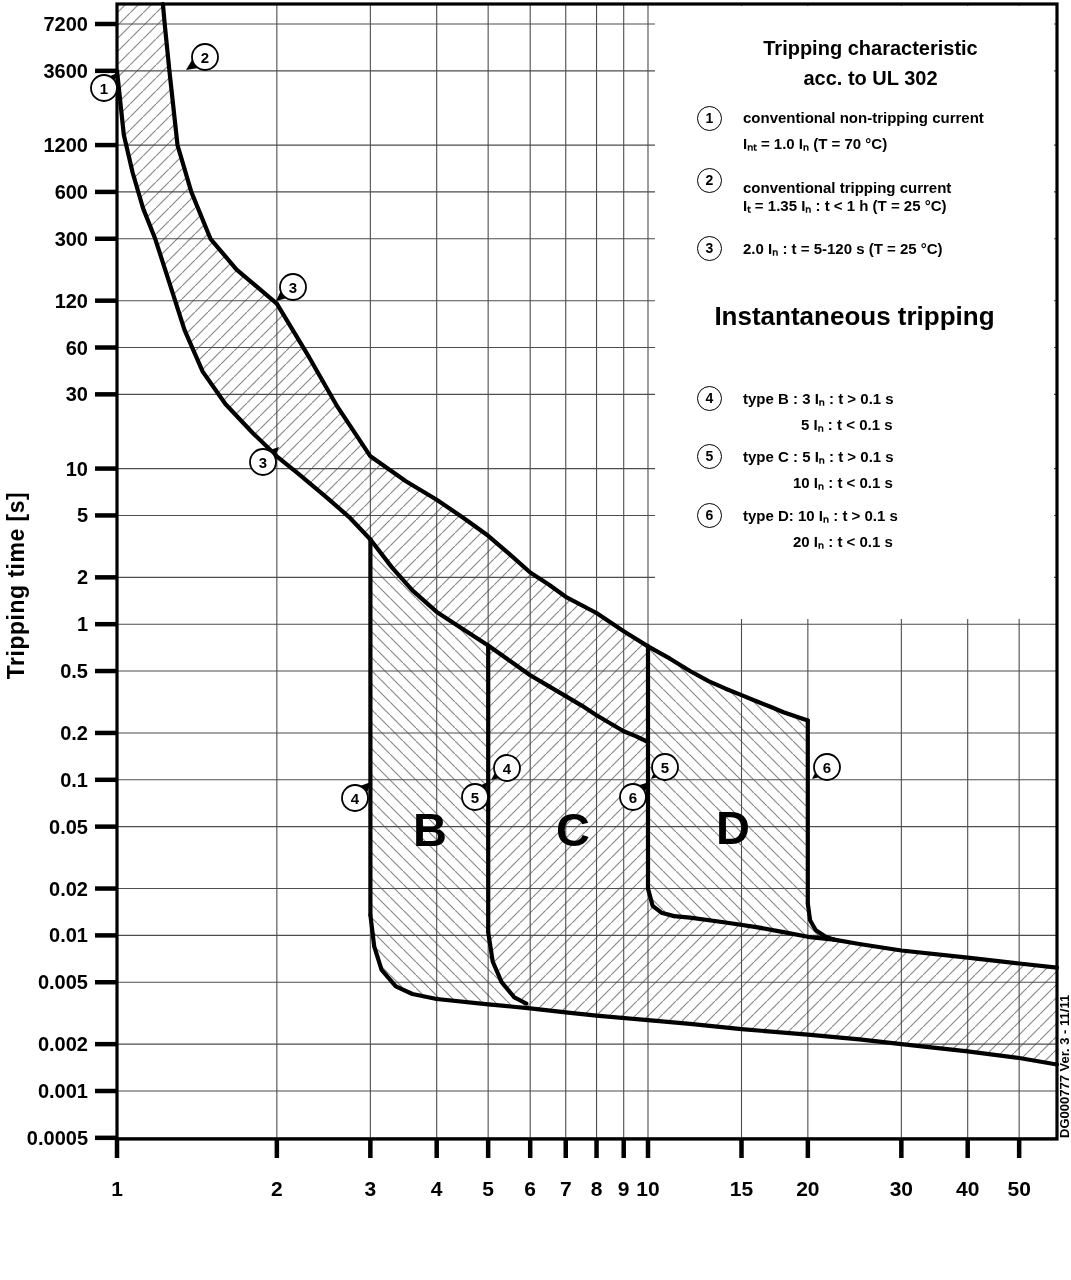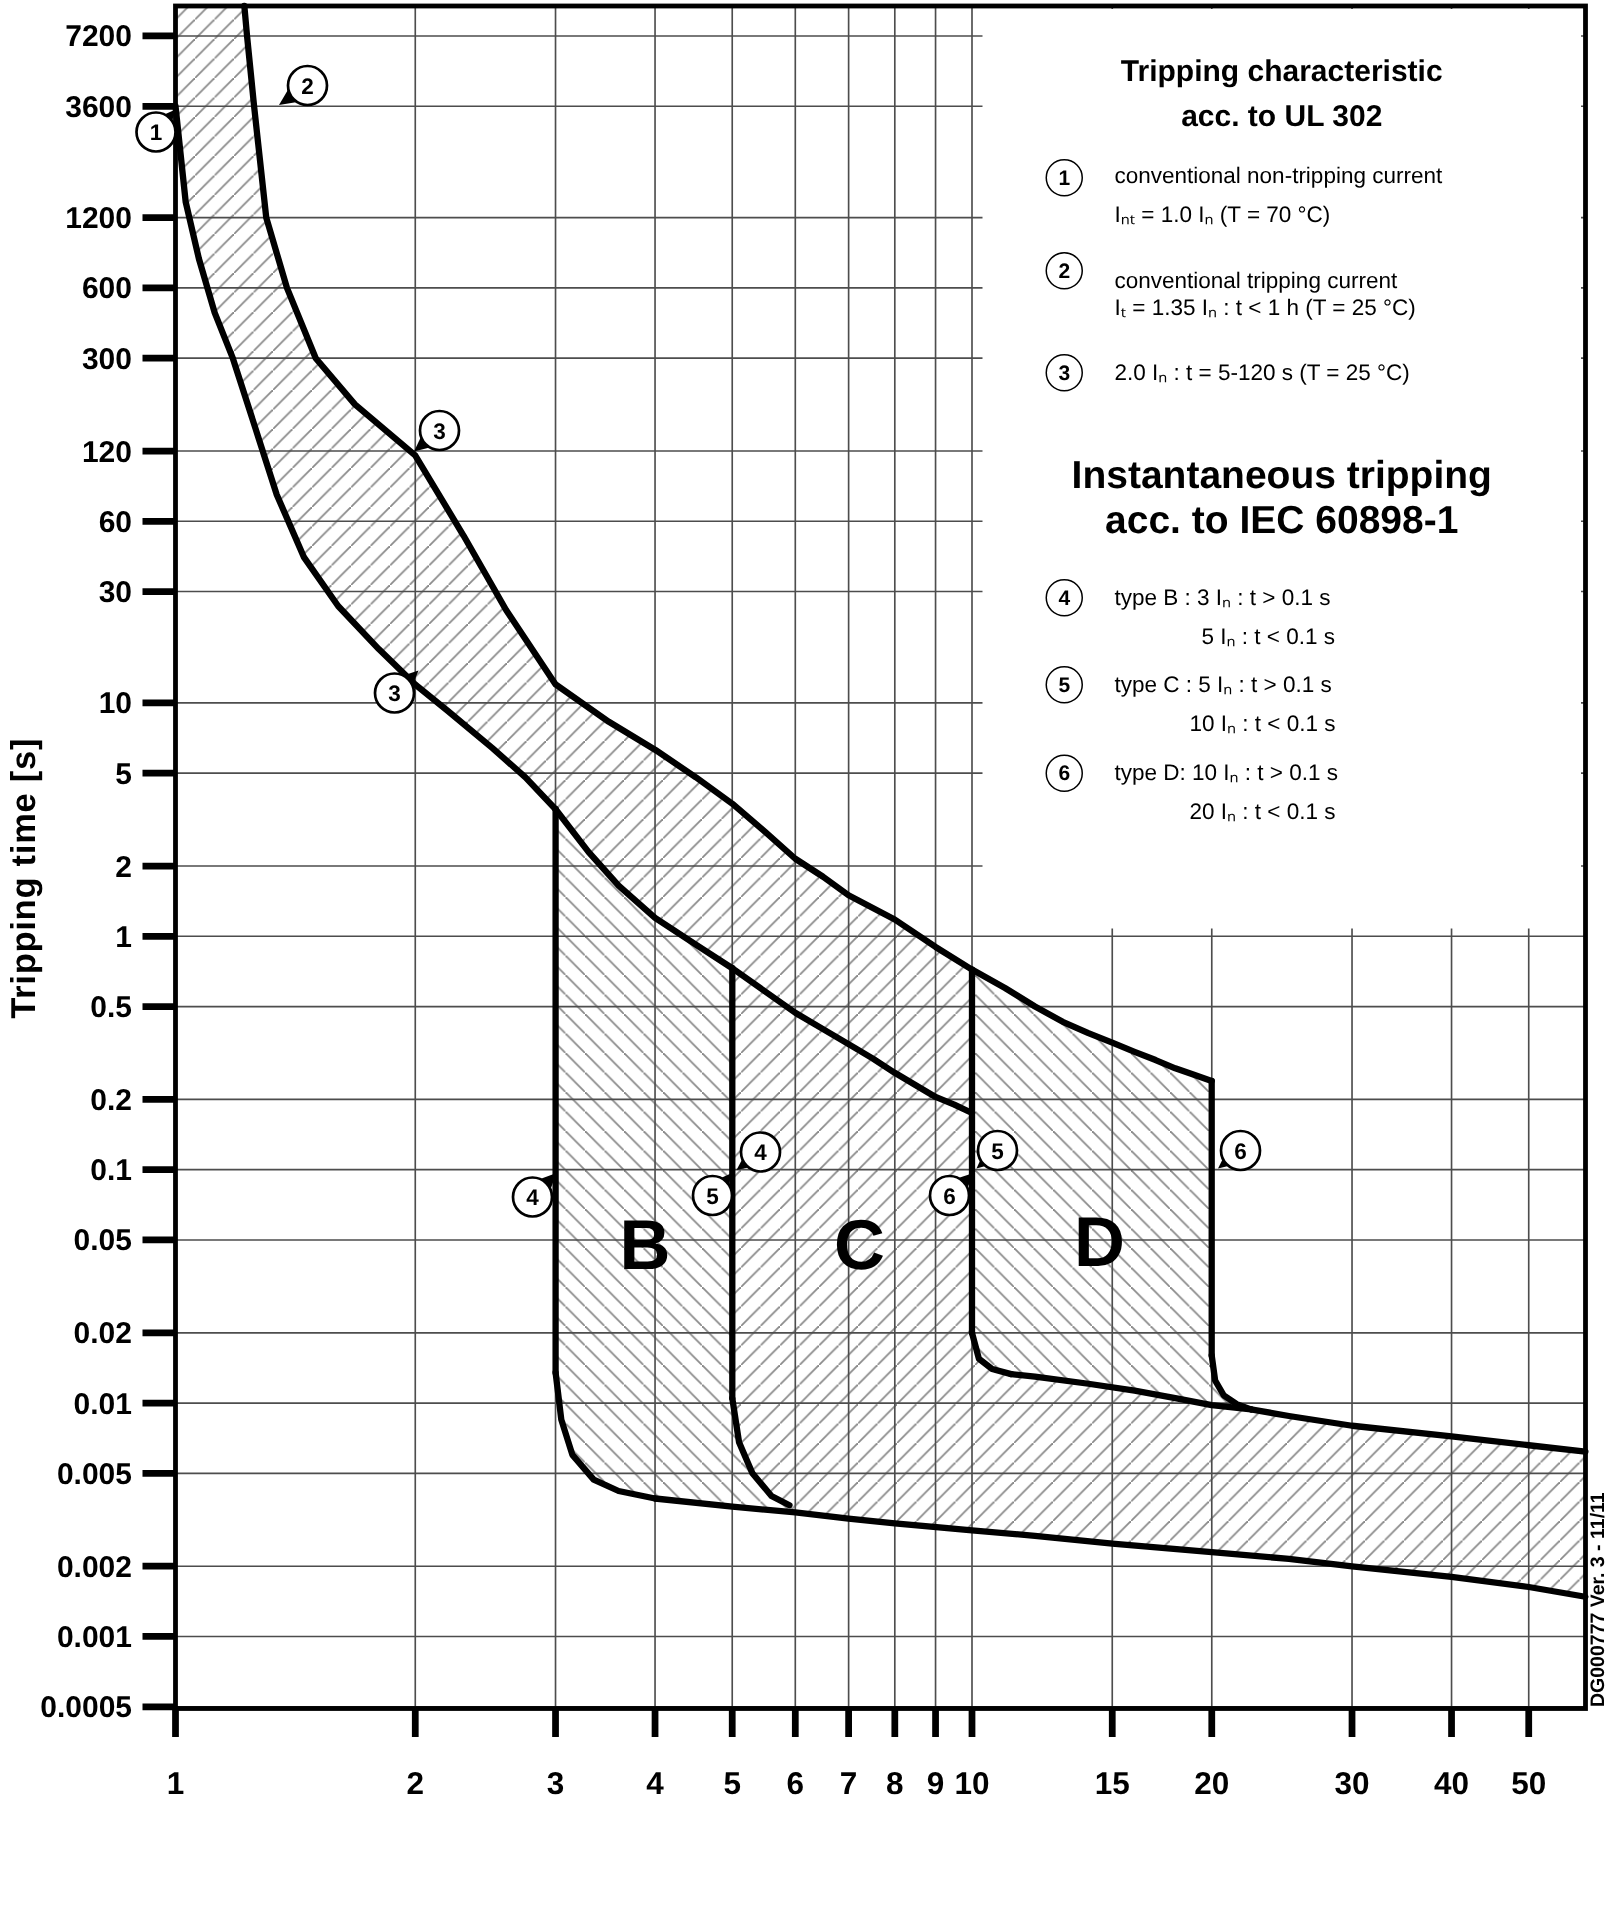--- a/index.html
+++ b/index.html
@@ -4,27 +4,27 @@
 <style>
   html,body{margin:0;padding:0;background:#fff;}
   #stage{position:relative;width:1071px;height:1280px;background:#fff;overflow:hidden;
          font-family:"Liberation Sans",sans-serif;color:#000;}
   #chart-svg{position:absolute;left:0;top:0;}
   .ytitle{position:absolute;left:-104px;top:572px;width:240px;text-align:center;
           transform:rotate(-90deg);font-size:23px;font-weight:bold;letter-spacing:.5px;}
   .xtitle{position:absolute;left:487px;top:1238px;width:200px;text-align:center;
           font-size:25px;font-weight:bold;margin-top:34px;}
   .legend{position:absolute;left:655px;top:7px;width:399px;height:612px;background:#fff;}
-  .lg-title{position:absolute;left:0;top:26px;width:100%;text-align:center;
+  .lg-title{position:absolute;left:16px;top:26px;width:100%;text-align:center;
             font-size:20px;font-weight:bold;line-height:30px;}
   .lg-sect{position:absolute;left:0;top:294px;width:100%;text-align:center;
            font-size:26px;font-weight:bold;line-height:30px;}
   .lg-circle{position:absolute;left:42px;width:23px;height:23px;border:1.6px solid #000;
              border-radius:50%;text-align:center;line-height:23px;font-size:14px;font-weight:bold;}
-  .lg-line{position:absolute;font-size:15px;font-weight:normal;white-space:nowrap;line-height:20px;}
+  .lg-line{position:absolute;font-size:15px;font-weight:bold;white-space:nowrap;line-height:20px;}
 </style>
 </head>
 <body>
 
 <div id="stage">
 
   <svg id="chart-svg" width="1071" height="1280" viewBox="0 0 1071 1280">
       <defs>
         <pattern id="hfwd" width="13" height="13" patternUnits="userSpaceOnUse">
           <path d="M-3,16 L16,-3" stroke="#8a8a8a" stroke-width="1.2"></path>
@@ -231,21 +231,20 @@
 
     <div class="lg-circle" style="top:161px">2</div>
     <div class="lg-line" style="left:88px;top:171px">conventional tripping current</div>
     <div class="lg-line" style="left:88px;top:189px">Iₜ = 1.35 Iₙ :  t &lt; 1 h (T = 25 °C)</div>
 
     <div class="lg-circle" style="top:229px">3</div>
     <div class="lg-line" style="left:88px;top:232px">2.0 Iₙ :  t = 5-120 s (T = 25 °C)</div>
 
     <div class="lg-sect">
       <div>Instantaneous tripping</div>
-      <div>acc. to IEC 60898-1</div>
     </div>
 
     <div class="lg-circle" style="top:379px">4</div>
     <div class="lg-line" style="left:88px;top:382px">type B :   3 Iₙ  : t &gt; 0.1 s</div>
     <div class="lg-line" style="left:146px;top:408px">5 Iₙ  : t &lt; 0.1 s</div>
 
     <div class="lg-circle" style="top:437px">5</div>
     <div class="lg-line" style="left:88px;top:440px">type C :   5 Iₙ  : t &gt; 0.1 s</div>
     <div class="lg-line" style="left:138px;top:466px">10 Iₙ  : t &lt; 0.1 s</div>
 

